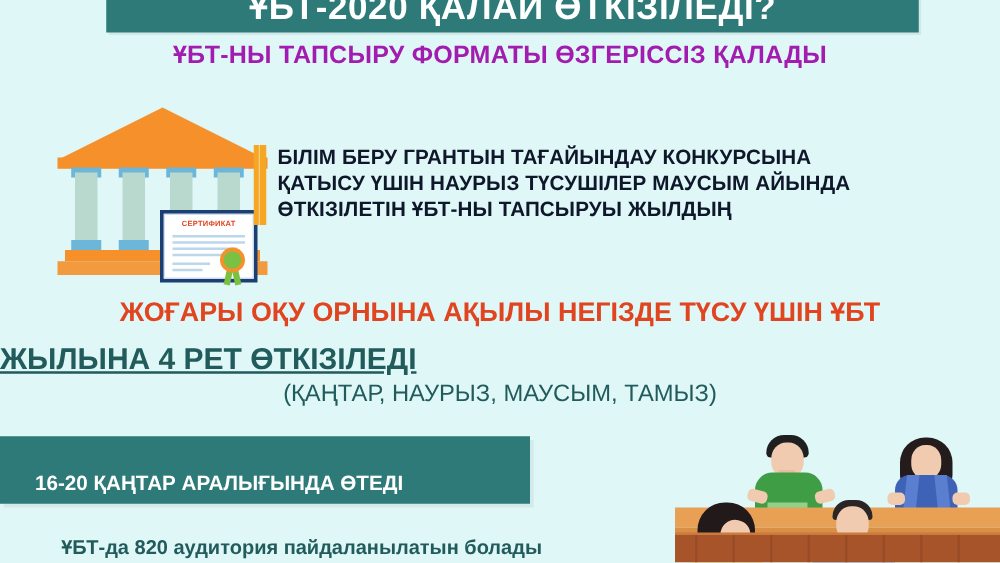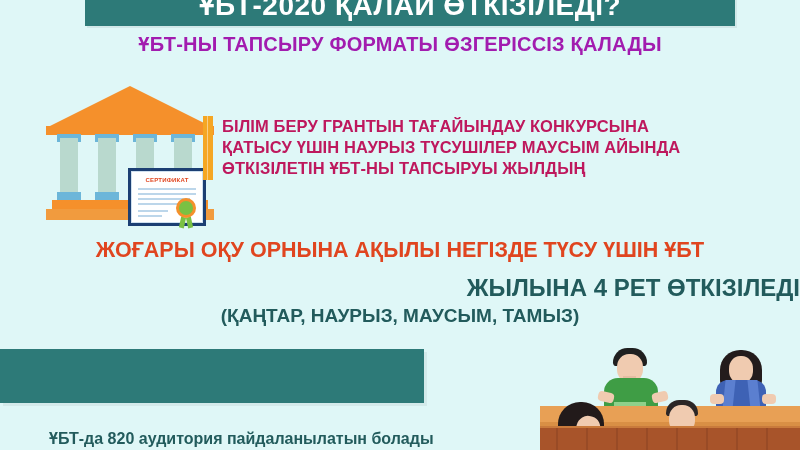--- a/index.html
+++ b/index.html
@@ -74,33 +74,33 @@
   .rb1{left:4px;transform:rotate(12deg);} .rb2{left:11px;transform:rotate(-12deg);}
 
   
   .accent-bar{position:absolute;left:203px;top:116px;width:10px;height:64px;
     background:#f5a623;}
   .accent-bar:after{content:"";position:absolute;left:4px;top:0;width:1px;height:100%;
     background:rgba(255,255,255,0.45);}
 
   
   .para{position:absolute;left:222px;top:116px;width:560px;
-    color:#be185d;font-weight:bold;font-size:16.5px;line-height:21px;
+    color:#0f172a;font-weight:bold;font-size:16.5px;line-height:21px;
     letter-spacing:0.1px;}
   .para div{white-space:nowrap;}
 
   
   .headline{position:absolute;left:0;top:238px;width:800px;text-align:center;
     color:#e0451f;font-weight:bold;font-size:21.5px;white-space:nowrap;}
 
   
-  .line-big{position:absolute;left:0;top:274px;width:800px;text-align:right;
-    color:#225b5c;font-weight:bold;font-size:24px;white-space:nowrap;}
+  .line-big{position:absolute;left:0;top:274px;width:800px;text-align:left;
+    color:#225b5c;font-weight:bold;font-size:24px;white-space:nowrap;text-decoration:underline;}
   .line-sm{position:absolute;left:0;top:305px;width:800px;text-align:center;
-    color:#225b5c;font-weight:bold;font-size:19px;white-space:nowrap;}
+    color:#225b5c;font-weight:normal;font-size:19px;white-space:nowrap;}
 
   
   .info-banner{position:absolute;left:0;top:349px;width:424px;height:54px;
     background:#2d7a78;box-shadow:3px 3px 0 rgba(0,0,0,0.05);}
   .info-banner .l1{position:absolute;left:28px;top:8px;color:#fff;
     font-weight:bold;font-size:16.5px;white-space:nowrap;}
   .info-banner .l2{position:absolute;left:28px;top:29px;color:#fff;
     font-weight:bold;font-size:16.5px;white-space:nowrap;}
 
   
@@ -238,20 +238,21 @@
     <div>ҚАТЫСУ ҮШІН НАУРЫЗ ТҮСУШІЛЕР МАУСЫМ АЙЫНДА</div>
     <div>ӨТКІЗІЛЕТІН ҰБТ-НЫ ТАПСЫРУЫ ЖЫЛДЫҢ</div>
   </div>
 
   <div class="headline">ЖОҒАРЫ ОҚУ ОРНЫНА АҚЫЛЫ НЕГІЗДЕ ТҮСУ ҮШІН ҰБТ</div>
 
   <div class="line-big">ЖЫЛЫНА 4 РЕТ ӨТКІЗІЛЕДІ</div>
   <div class="line-sm">(ҚАҢТАР, НАУРЫЗ, МАУСЫМ, ТАМЫЗ)</div>
 
   <div class="info-banner">
+    <div class="l2">16-20 ҚАҢТАР АРАЛЫҒЫНДА ӨТЕДІ</div>
   </div>
 
   <div class="bottom-note">ҰБТ-да 820 аудитория пайдаланылатын болады</div>
 
   <div class="students">
 
     <div class="person p-green">
       <div class="hair-top"></div>
       <div class="head"></div>
       <div class="neck"></div>

